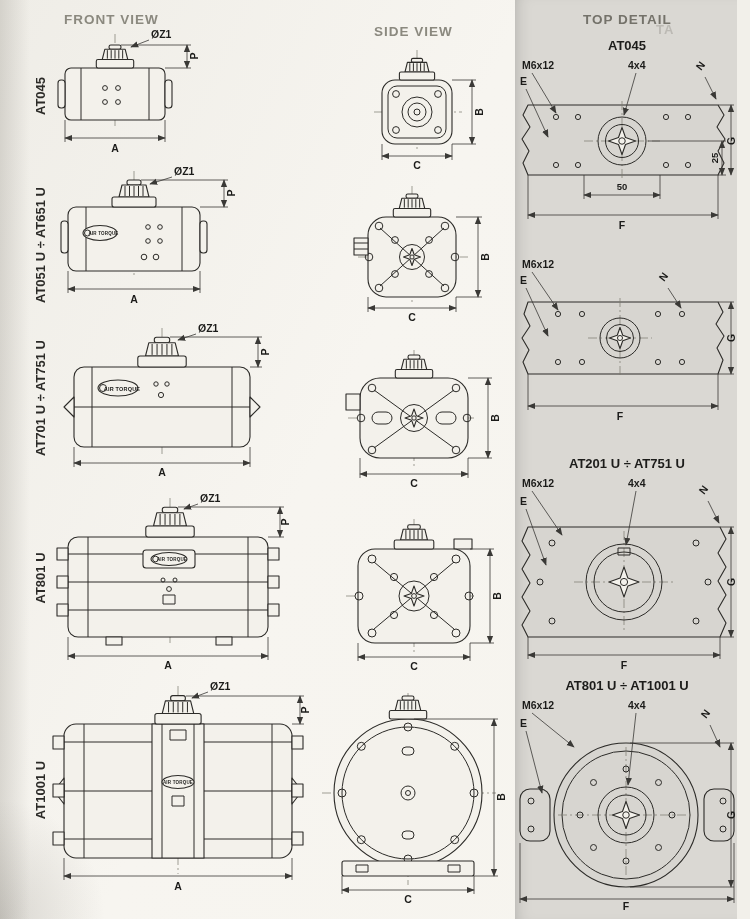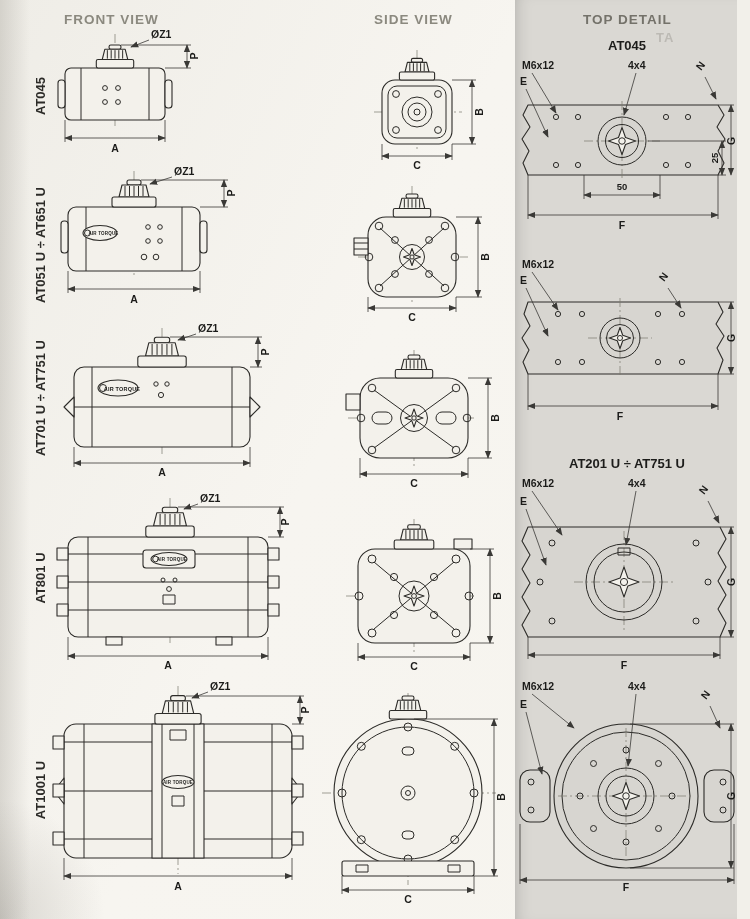--- a/index.html
+++ b/index.html
@@ -61,23 +61,23 @@
       </g>
     </defs>
   </svg>
 
   <div class="panel"></div>
   <div class="edge-shade"></div>
   <div class="corner-shade"></div>
   <div class="right-margin"></div>
 
   <div class="col-header" style="left:64px; top:12px;">FRONT VIEW</div>
-  <div class="col-header" style="left:374px; top:12px;">SIDE VIEW</div>
+  <div class="col-header" style="left:374px; top:24px;">SIDE VIEW</div>
   <div class="col-header" style="left:583px; top:12px; color:#74726a;">TOP DETAIL</div>
-  <div class="watermark" style="left:656px; top:30px;">TA</div>
+  <div class="watermark" style="left:656px; top:22px;">TA</div>
 
   <div class="model-label" style="left:40px; top:96px;">AT045</div>
   <div class="model-label" style="left:40px; top:245px;">AT051 U ÷ AT651 U</div>
   <div class="model-label" style="left:40px; top:398px;">AT701 U ÷ AT751 U</div>
   <div class="model-label" style="left:40px; top:578px;">AT801 U</div>
   <div class="model-label" style="left:40px; top:790px;">AT1001 U</div>
 
   <svg style="left:55px; top:28px;" width="150" height="130" viewBox="0 0 150 130">
     <line class="cl" x1="60" y1="6" x2="60" y2="98"></line>
     <g>
@@ -508,20 +508,21 @@
       <line class="dim" x1="213" y1="52" x2="213" y2="162" marker-start="url(#ah)" marker-end="url(#ah)"></line>
       <text class="dt mid" transform="translate(217,107) rotate(-90)">G</text>
       <line class="ext" x1="10" y1="162" x2="10" y2="184"></line>
       <line class="ext" x1="202" y1="162" x2="202" y2="184"></line>
       <line class="dim" x1="10" y1="180" x2="202" y2="180" marker-start="url(#ah)" marker-end="url(#ah)"></line>
       <text class="dt mid" x="106" y="194">F</text>
     </svg>
   </div>
 
   <div class="tsec" style="left:518px; top:678px;">
+    <div class="tsec-title">AT801 U ÷ AT1001 U</div>
     <svg width="218" height="214" viewBox="0 0 218 214">
       <rect class="pfill" x="2" y="92" width="30" height="52" rx="10"></rect>
       <rect class="pfill" x="186" y="92" width="30" height="52" rx="10"></rect>
       <circle class="ln" cx="13" cy="104" r="3"></circle>
         <circle class="ln" cx="13" cy="132" r="3"></circle>
       <circle class="ln" cx="205" cy="104" r="3"></circle>
         <circle class="ln" cx="205" cy="132" r="3"></circle>
       <circle class="pfill" cx="108" cy="118" r="72"></circle>
       <circle class="ln" cx="108" cy="118" r="64"></circle>
       <line class="cl" x1="108" y1="50" x2="108" y2="186"></line>

